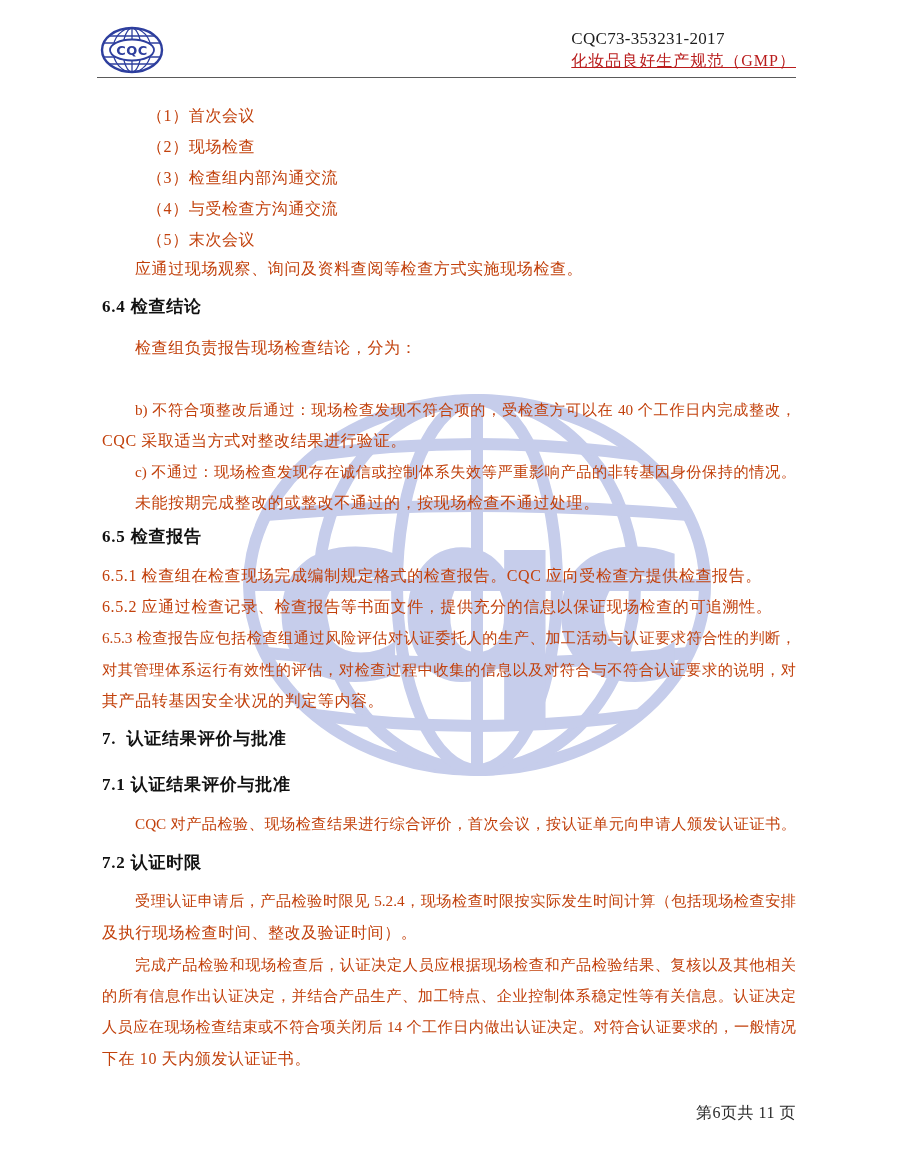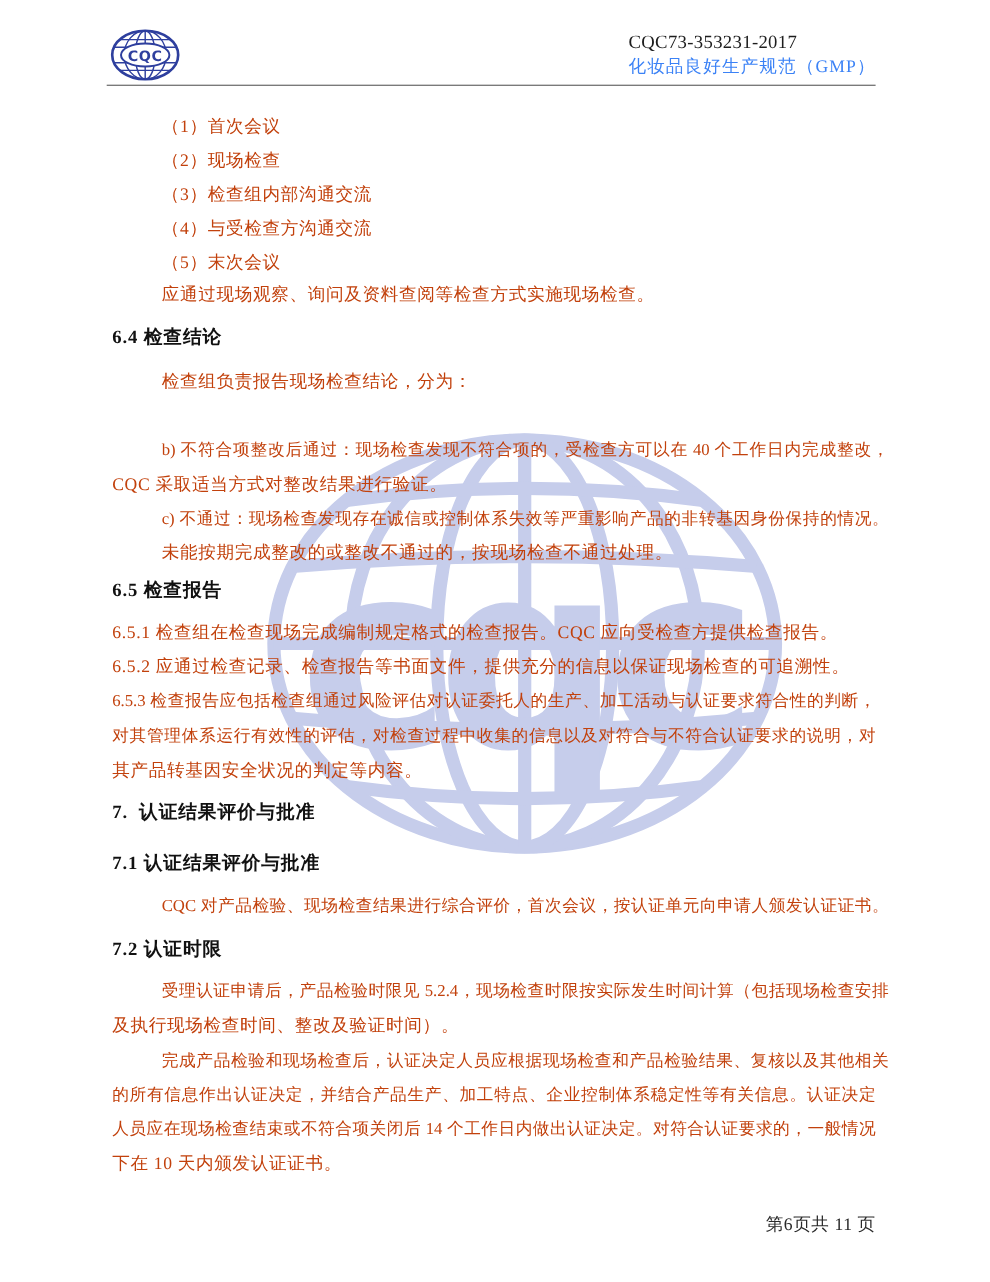--- a/index.html
+++ b/index.html
@@ -4,35 +4,35 @@
 <style>
   html,body { margin:0; padding:0; background:#ffffff; }
   .page {
     position:relative; width:900px; height:1165px; background:#ffffff;
     font-family:"Liberation Serif","DejaVu Serif",serif; color:#242424;
     overflow:hidden;
   }
   
   .hdr-right { position:absolute; right:104px; top:28px; text-align:left; }
   .doc-number { font-size:17px; letter-spacing:0.3px; color:#1d1d1d; line-height:22px; }
-  .doc-title  { font-size:16px; letter-spacing:1px; color:#3b82f6; line-height:22px; }
+  .doc-title  { font-size:16px; letter-spacing:1px; color:#b91c1c; line-height:22px;text-decoration:underline; }
   .hdr-rule { position:absolute; left:97px; top:77px; width:699px; height:0;
               border-top:1.6px solid #5a5a5a; }
   .logo-box { position:absolute; left:99px; top:26px; width:66px; height:50px; }
 
   
   .wm { position:absolute; left:232px; top:385px; width:490px; height:400px; z-index:0; }
 
   
   .line { position:absolute; z-index:1; font-size:16px; line-height:20px;
           white-space:pre; letter-spacing:0.6px; color:#c2410c; }
   .h    { font-weight:bold; font-size:17px; letter-spacing:0.8px; color:#111; }
   .fill { white-space:normal; font-size:15.2px; letter-spacing:0;
           text-align:justify; text-align-last:justify; }
-  .ind   { left:135px;margin-left:12px; }
+  .ind   { left:135px; }
   .flush { left:102px; }
   .list  { left:147px; }
   .w-ind   { width:661px; }
   .w-flush { width:694px; }
 
   
   .footer { position:absolute; right:104px; top:1103px; font-size:16px;
             letter-spacing:0.5px; color:#2a2a2a; z-index:1; }
 </style>
 </head>

